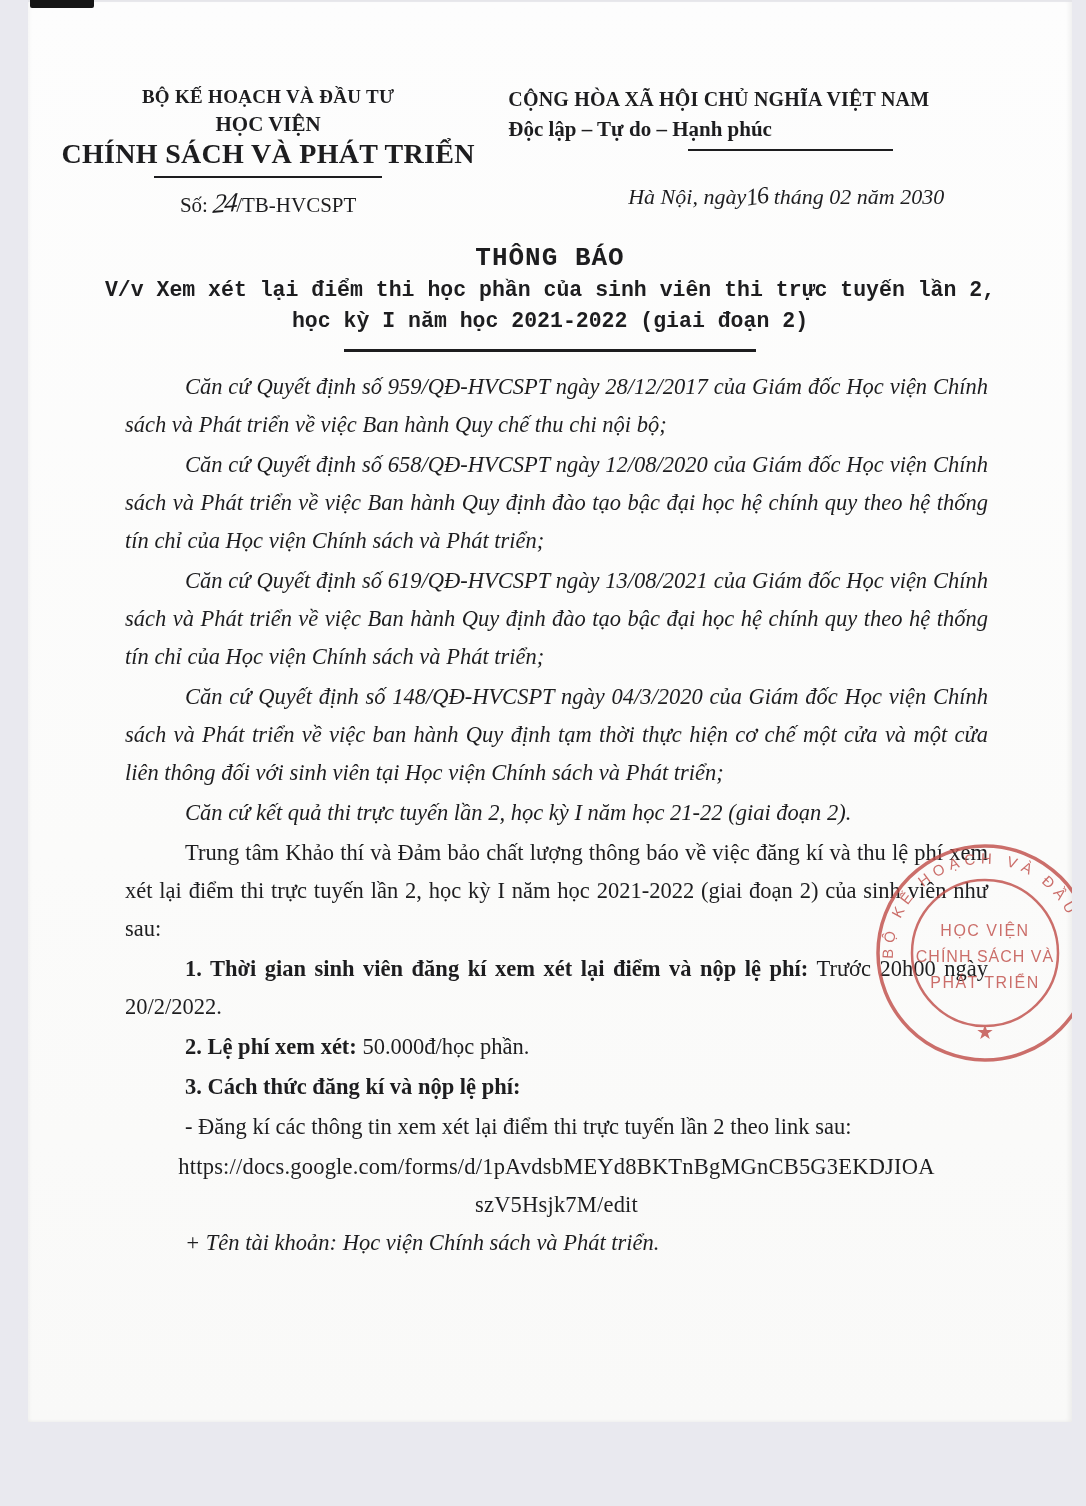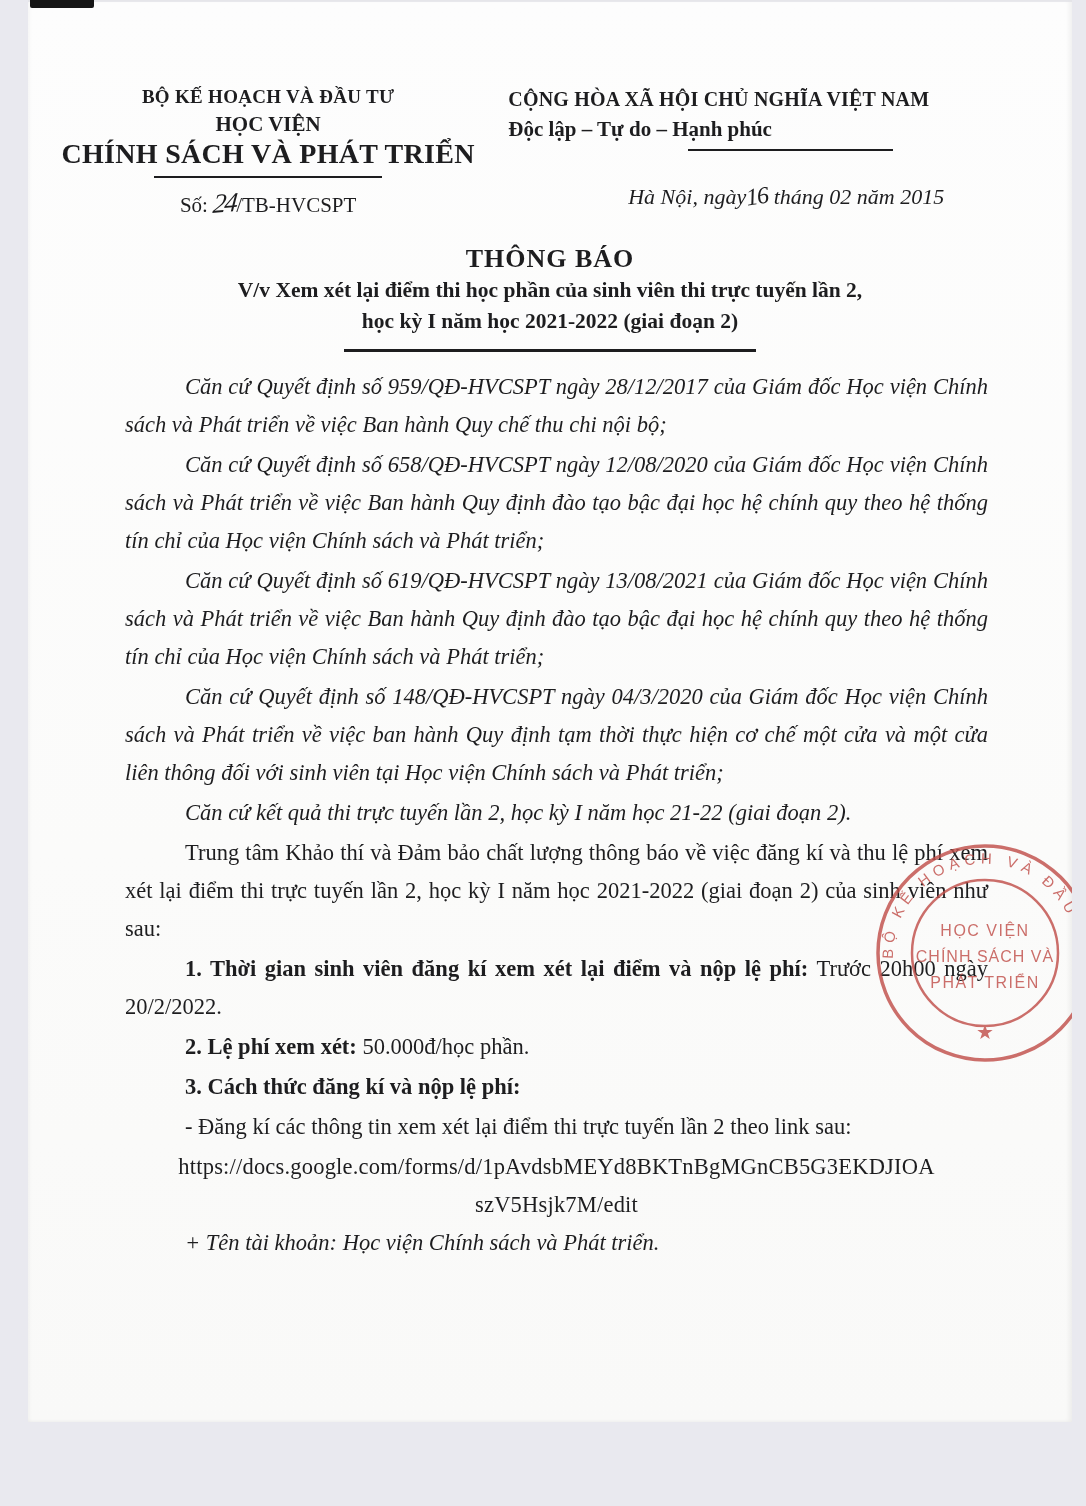--- a/index.html
+++ b/index.html
@@ -26,21 +26,21 @@
   .h-l3{font-size:28px;font-weight:bold;line-height:30px;letter-spacing:.3px;}
   .h-div-left{width:228px;height:2px;background:#1d1d1f;margin:7px auto 0;}
   .so-line{margin-top:15px;font-size:21px;}
   .handwritten-num{display:inline-block;font-style:italic;font-size:27px;letter-spacing:-2px;transform:rotate(-5deg) skewX(-10deg);line-height:20px;}
   .r-l1{font-size:20px;font-weight:bold;line-height:30px;letter-spacing:.2px;}
   .r-l2{font-size:21px;font-weight:bold;line-height:30px;}
   .h-div-right{width:205px;height:2px;background:#1d1d1f;margin:5px auto 0;}
   .date-line{margin-top:32px;font-size:22px;font-style:italic;padding-left:120px;}
   .handwritten-day{display:inline-block;font-style:italic;font-size:24px;transform:rotate(-8deg);letter-spacing:-1px;}
 
-  .title-block{text-align:center;margin-top:24px;}
+  .title-block{text-align:center;margin-top:24px;font-family:Liberation Mono, monospace;}
   .t-main{font-size:26px;font-weight:bold;letter-spacing:1px;line-height:33px;}
   .t-sub{font-size:21.5px;font-weight:bold;line-height:31px;}
   .t-div{width:412px;height:2.5px;background:#1d1d1f;margin:12px auto 0;}
 
   .doc-body{margin:16px 84px 0 97px;font-size:22.5px;line-height:38px;text-align:justify;}
   .p{margin:0 0 2px 0;text-indent:60px;}
   .it{font-style:italic;}
   .link-line{margin:0;text-indent:0;text-align:center;letter-spacing:.2px;}
   b{font-weight:bold;}
 
@@ -60,21 +60,21 @@
       <div class="h-l1">BỘ KẾ HOẠCH VÀ ĐẦU TƯ</div>
       <div class="h-l2">HỌC VIỆN</div>
       <div class="h-l3">CHÍNH SÁCH VÀ PHÁT TRIỂN</div>
       <div class="h-div-left"></div>
       <div class="so-line"><span>Số: </span><span class="handwritten-num">24</span><span>/TB-HVCSPT</span></div>
     </div>
     <div class="h-right">
       <div class="r-l1">CỘNG HÒA XÃ HỘI CHỦ NGHĨA VIỆT NAM</div>
       <div class="r-l2">Độc lập – Tự do – Hạnh phúc</div>
       <div class="h-div-right"></div>
-      <div class="date-line"><span>Hà Nội, ngày</span><span class="handwritten-day">16</span><span> tháng 02 năm 2015</span></div>
+      <div class="date-line"><span>Hà Nội, ngày</span><span class="handwritten-day">16</span><span> tháng 02 năm 2030</span></div>
     </div>
   </div>
 
   <div class="title-block">
     <div class="t-main">THÔNG BÁO</div>
     <div class="t-sub">V/v Xem xét lại điểm thi học phần của sinh viên thi trực tuyến lần 2,</div>
     <div class="t-sub">học kỳ I năm học 2021-2022 (giai đoạn 2)</div>
     <div class="t-div"></div>
   </div>
 

